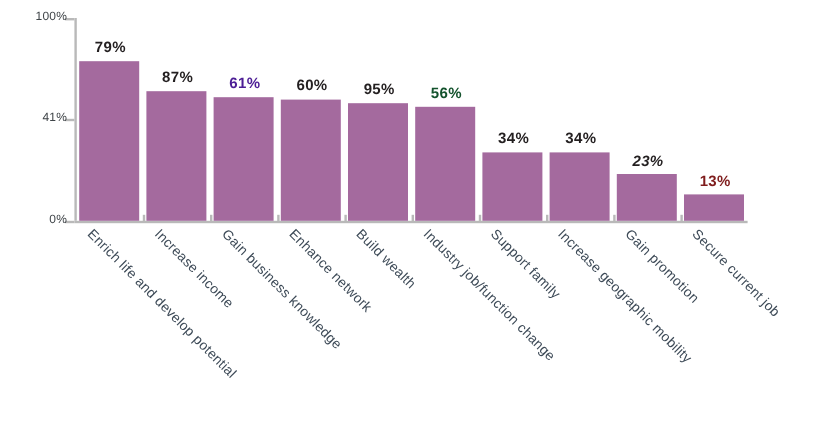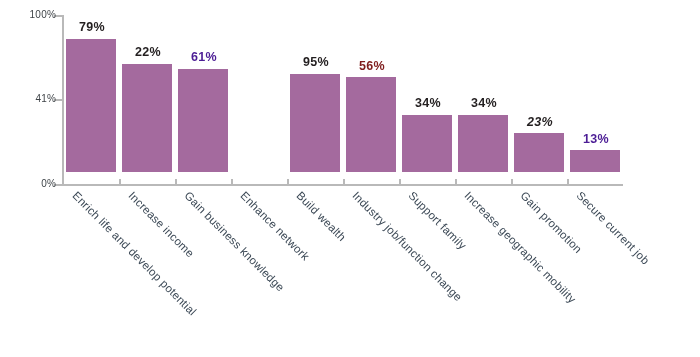--- a/index.html
+++ b/index.html
@@ -73,21 +73,21 @@
   
   .bars-layer {
     position: absolute;
     left: 64px;
     top: 15px;
     width: 560px;
     height: 169px;
   }
   .bar-slot {
     position: absolute;
-    bottom: 12px;
+    bottom: 0;
     width: 56px;
     height: 169px;
     padding-left: 37px;
   }
   .bar {
     position: absolute;
     left: 2px;
     bottom: 0;
     width: 50px;
     background: #a46a9e;
@@ -150,49 +150,53 @@
     <div class="y-label t50">41%</div>
     <div class="y-label t0">0%</div>
 
     <div class="bars-layer" id="bars-layer">
         <div class="bar-slot" style="left: 0px;">
           <div class="bar" style="height: 133.51px; background: rgb(164, 106, 158);"></div>
           <div class="bar-value" style="bottom: 138.51px; color: rgb(35, 31, 32);">79%</div>
         </div>
         <div class="bar-slot" style="left: 56px;">
           <div class="bar" style="height: 108.16px; background: rgb(164, 106, 158);"></div>
-          <div class="bar-value" style="bottom: 113.16px; color: rgb(35, 31, 32);">22%</div>
+          <div class="bar-value" style="bottom: 113.16px; color: rgb(35, 31, 32);">87%</div>
         </div>
         <div class="bar-slot" style="left: 112px;">
           <div class="bar" style="height: 103.09px; background: rgb(164, 106, 158);"></div>
           <div class="bar-value" style="bottom: 108.09px; color: #4c1d95;">61%</div>
         </div>
+        <div class="bar-slot" style="left: 168px;">
+          <div class="bar" style="height: 101.4px; background: rgb(164, 106, 158);"></div>
+          <div class="bar-value" style="bottom: 106.4px; color: rgb(35, 31, 32);">60%</div>
+        </div>
         <div class="bar-slot" style="left: 224px;">
           <div class="bar" style="height: 98.02px; background: rgb(164, 106, 158);"></div>
           <div class="bar-value" style="bottom: 103.02px; color: rgb(35, 31, 32);">95%</div>
         </div>
         <div class="bar-slot" style="left: 280px;">
           <div class="bar" style="height: 94.64px; background: rgb(164, 106, 158);"></div>
-          <div class="bar-value" style="bottom: 99.64px; color: #7f1d1d;">56%</div>
+          <div class="bar-value" style="bottom: 99.64px; color: #14532d;">56%</div>
         </div>
         <div class="bar-slot" style="left: 336px;">
           <div class="bar" style="height: 57.46px; background: rgb(164, 106, 158);"></div>
           <div class="bar-value" style="bottom: 62.46px; color: rgb(35, 31, 32);">34%</div>
         </div>
         <div class="bar-slot" style="left: 392px;">
           <div class="bar" style="height: 57.46px; background: rgb(164, 106, 158);"></div>
           <div class="bar-value" style="bottom: 62.46px; color: rgb(35, 31, 32);">34%</div>
         </div>
         <div class="bar-slot" style="left: 448px;">
           <div class="bar" style="height: 38.87px; background: rgb(164, 106, 158);"></div>
           <div class="bar-value" style="bottom: 43.87px; color: rgb(35, 31, 32); font-style: italic;">23%</div>
         </div>
         <div class="bar-slot" style="left: 504px;">
           <div class="bar" style="height: 21.97px; background: rgb(164, 106, 158);"></div>
-          <div class="bar-value" style="bottom: 26.97px; color: #4c1d95;">13%</div>
+          <div class="bar-value" style="bottom: 26.97px; color: #7f1d1d;">13%</div>
         </div>
       </div>
     <div id="xticks-layer">
         <div class="x-tick" style="left: 119px; background: rgb(185, 185, 185);"></div>
         <div class="x-tick" style="left: 175px; background: rgb(185, 185, 185);"></div>
         <div class="x-tick" style="left: 231px; background: rgb(185, 185, 185);"></div>
         <div class="x-tick" style="left: 287px; background: rgb(185, 185, 185);"></div>
         <div class="x-tick" style="left: 343px; background: rgb(185, 185, 185);"></div>
         <div class="x-tick" style="left: 399px; background: rgb(185, 185, 185);"></div>
         <div class="x-tick" style="left: 455px; background: rgb(185, 185, 185);"></div>

